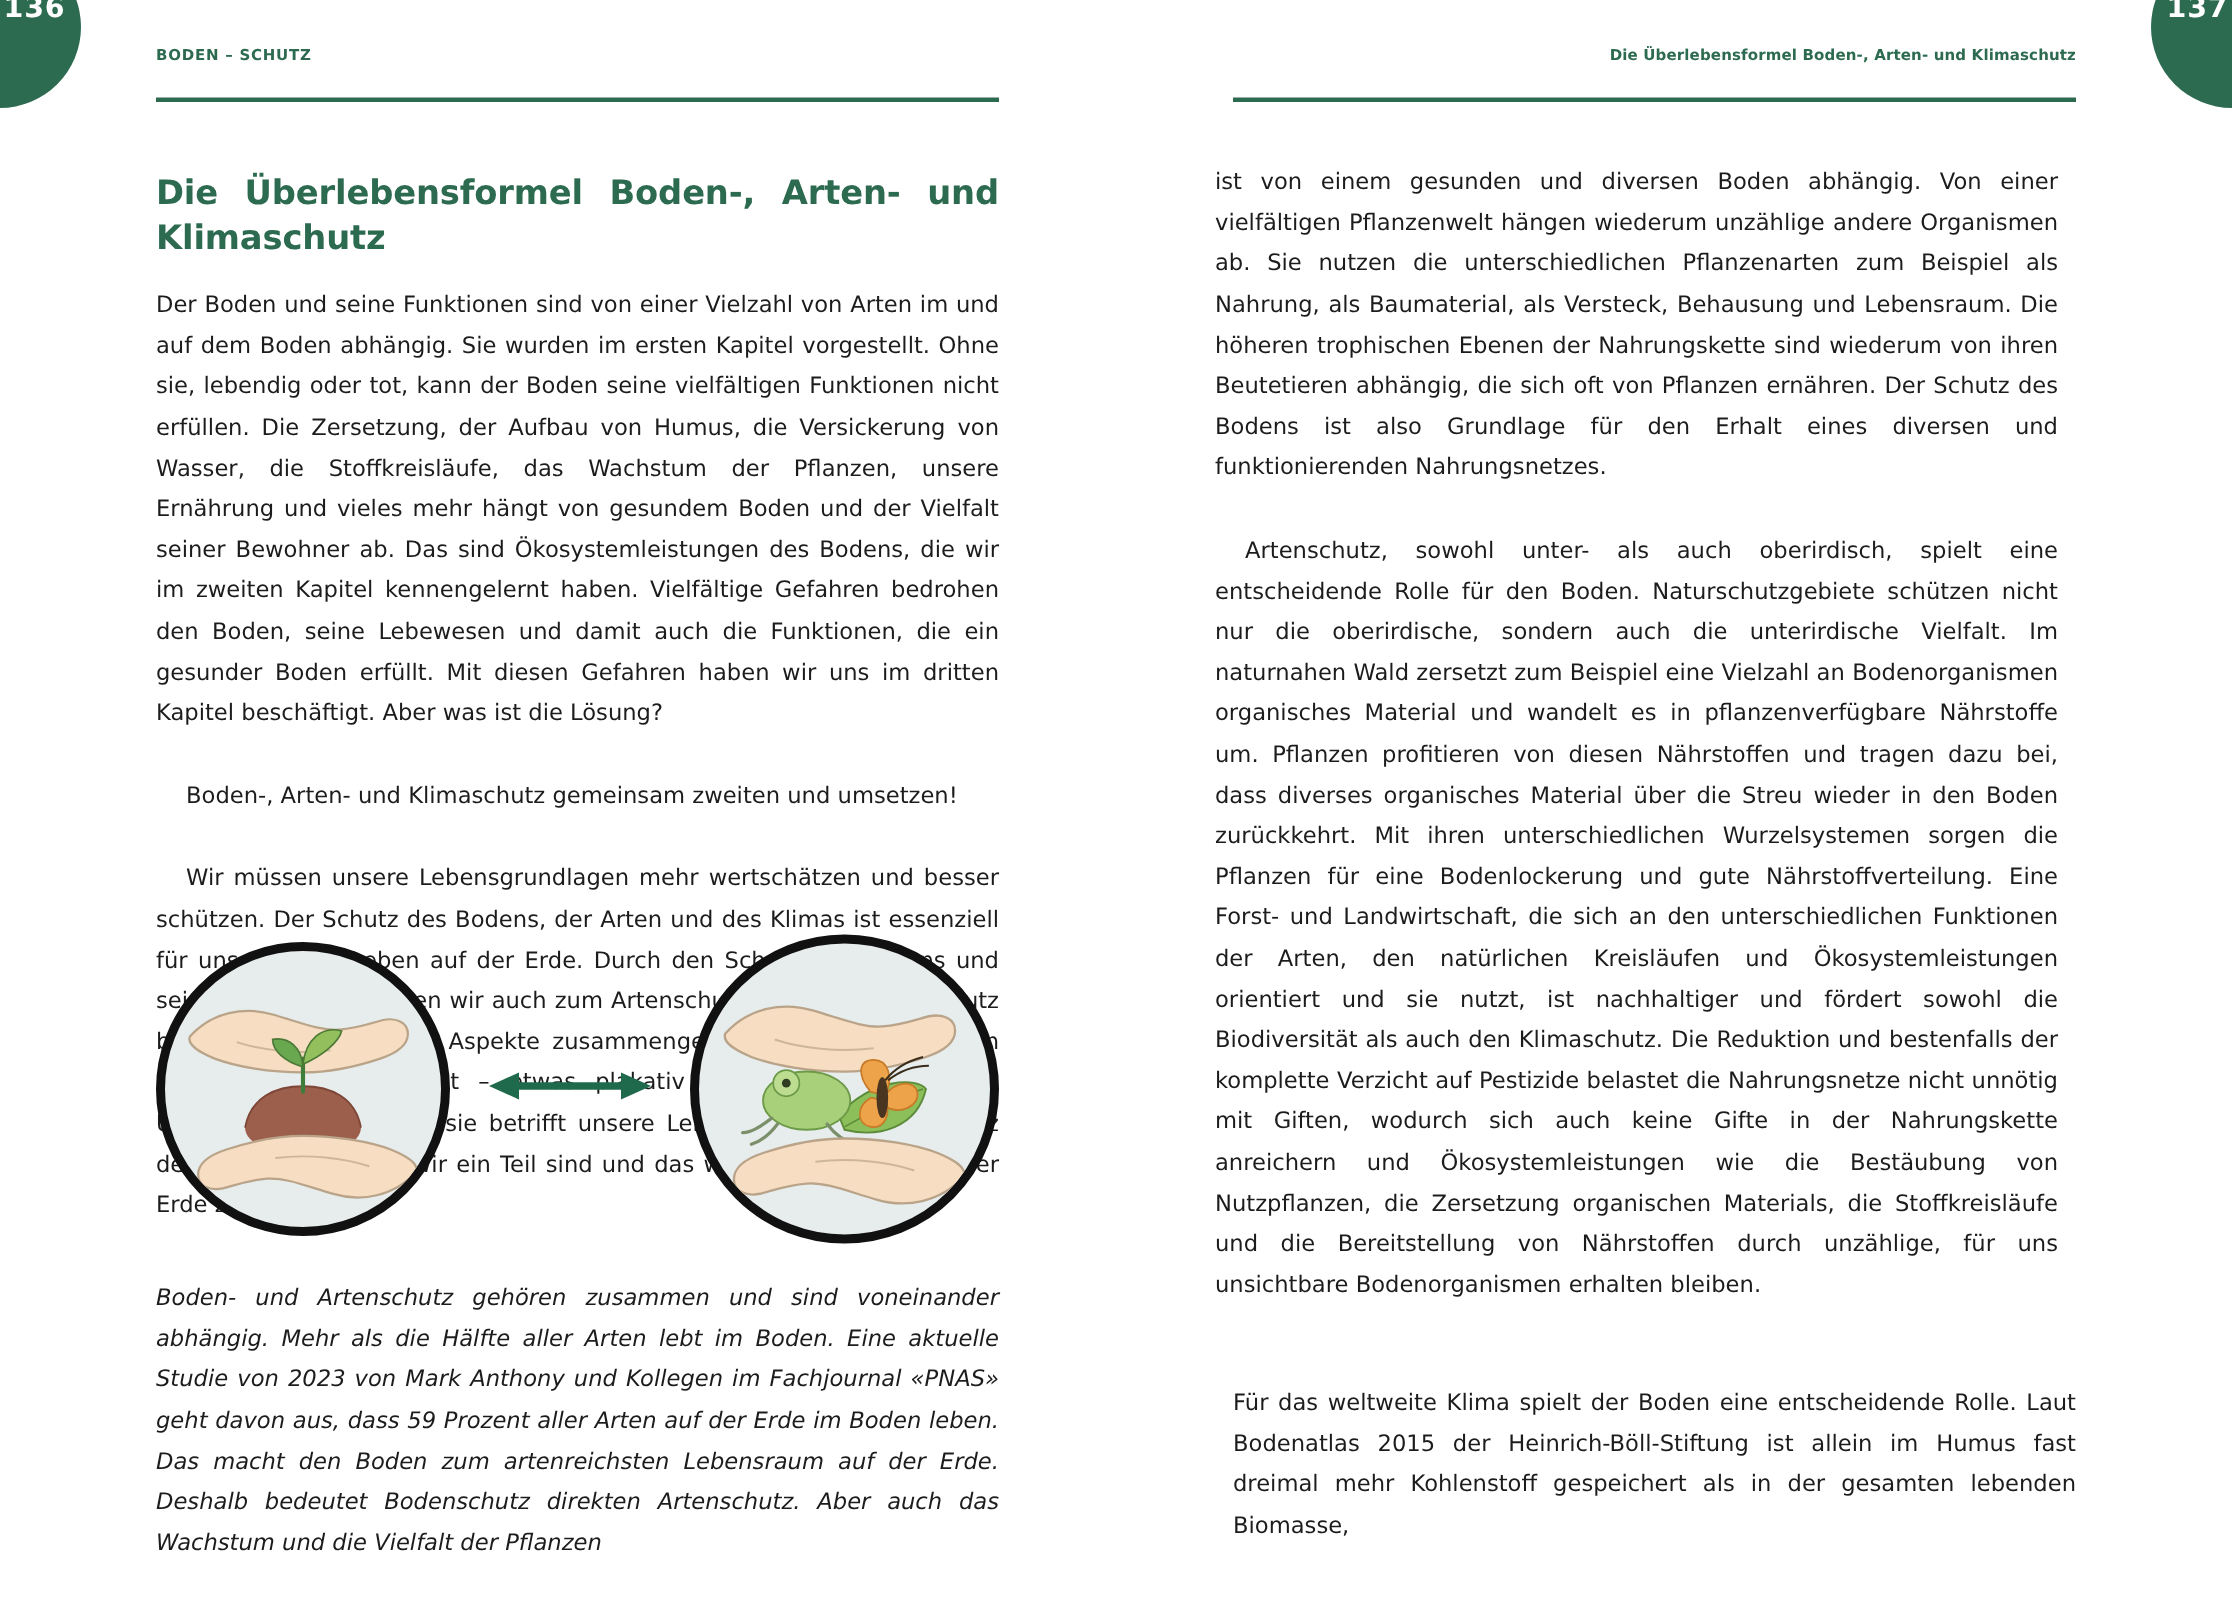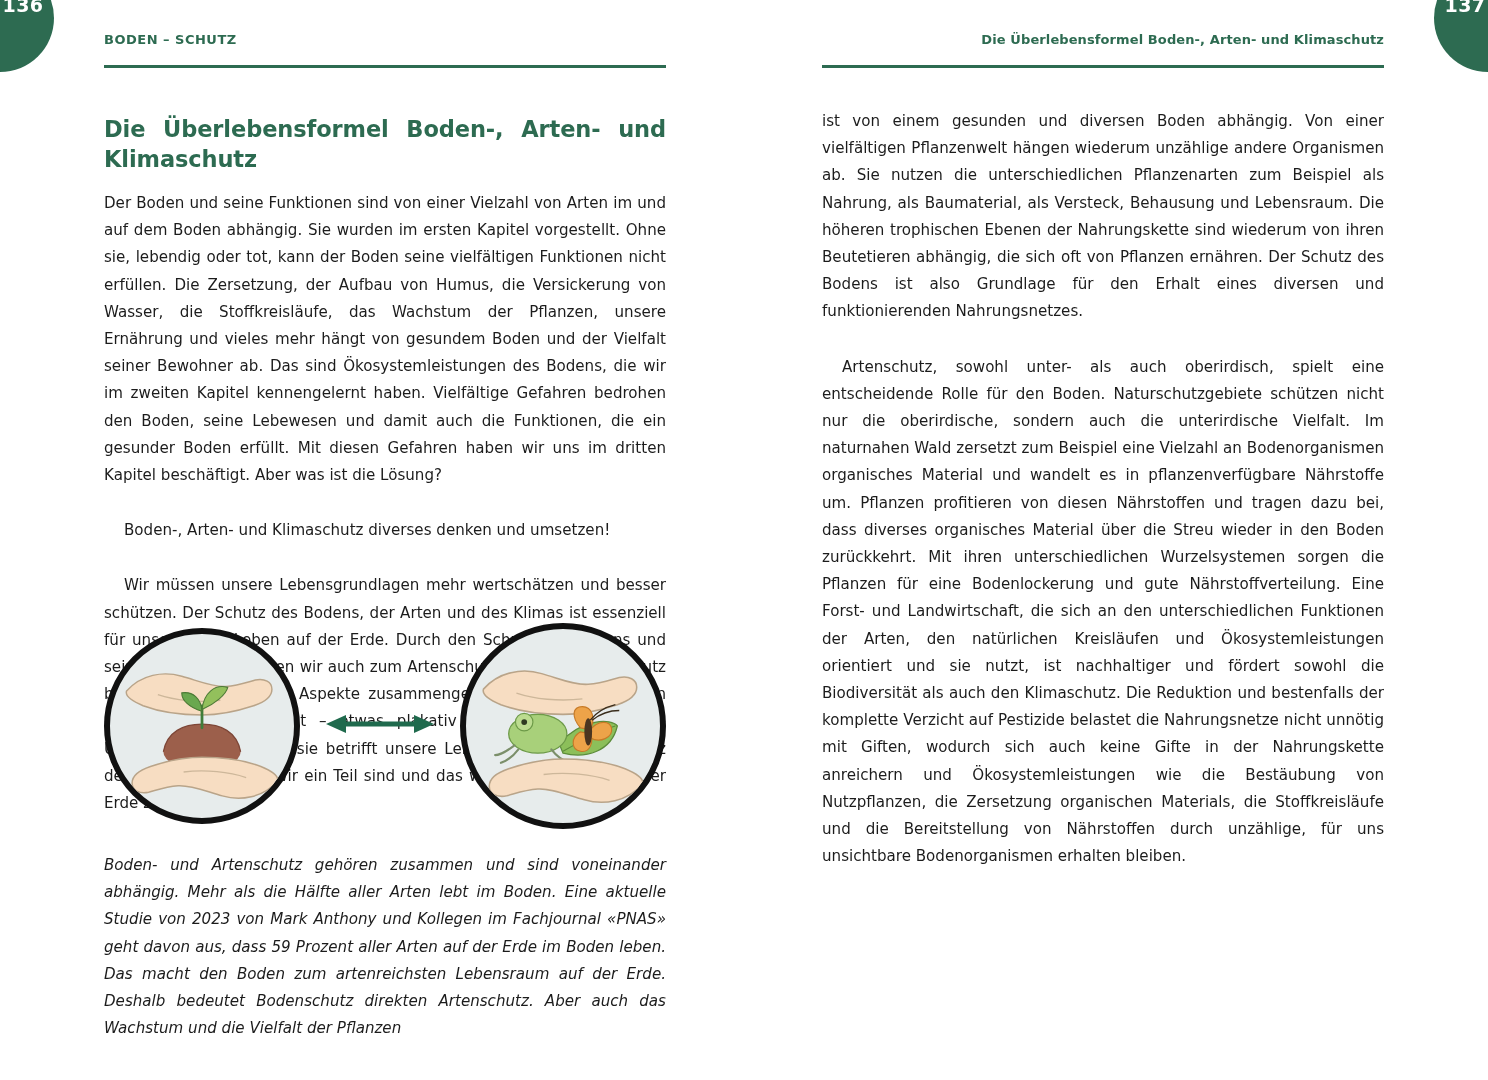--- a/index.html
+++ b/index.html
@@ -56,21 +56,21 @@
     top: -36px;
     padding-right: 46px;
     padding-bottom: 26px;
     box-sizing: border-box;
   }
 
   
   .running-head {
     position: absolute;
     top: 32px;
-    font-size: 13px;
+    font-size: 10px;
     font-weight: bold;
     color: #2d6b51;
     letter-spacing: .5px;
     white-space: nowrap;
   }
   .running-head.lh { left: 104px; }
   .running-head.rh { right: 104px; font-weight: bold; letter-spacing: .1px; }
 
   .head-rule {
     position: absolute;
@@ -85,21 +85,21 @@
   .col {
     position: absolute;
     top: 108px;
     font-size: 15.1px;
     line-height: 27.2px;
     text-align: justify;
     text-justify: inter-word;
     color: #1c1c1c;
   }
   .col.lc { left: 104px; width: 562px; }
-  .col.rc { left: 78px; width: 562px; }
+  .col.rc { left: 66px; width: 562px; }
 
   h1.title {
     margin: 6px 0 16px 0;
     font-size: 22.5px;
     line-height: 30px;
     font-weight: bold;
     color: #2d6b51;
     letter-spacing: -.1px;
   }
 
@@ -156,21 +156,21 @@
 
     <div class="running-head lh">BODEN – SCHUTZ</div>
 
     <div class="head-rule lr"></div>
 
     <div class="col lc">
       <h1 class="title">Die Überlebensformel Boden-, Arten- und Klimaschutz</h1>
 
       <p>Der Boden und seine Funktionen sind von einer Vielzahl von Arten im und auf dem Boden abhängig. Sie wurden im ersten Kapitel vorgestellt. Ohne sie, lebendig oder tot, kann der Boden seine vielfältigen Funktionen nicht erfüllen. Die Zersetzung, der Aufbau von Humus, die Versickerung von Wasser, die Stoffkreisläufe, das Wachstum der Pflanzen, unsere Ernährung und vieles mehr hängt von gesundem Boden und der Vielfalt seiner Bewohner ab. Das sind Ökosystemleistungen des Bodens, die wir im zweiten Kapitel kennengelernt haben. Vielfältige Gefahren bedrohen den Boden, seine Lebewesen und damit auch die Funktionen, die ein gesunder Boden erfüllt. Mit diesen Gefahren haben wir uns im dritten Kapitel beschäftigt. Aber was ist die Lösung?</p>
 
-      <p class="indent">Boden-, Arten- und Klimaschutz diverses denken und umsetzen!</p>
+      <p class="indent">Boden-, Arten- und Klimaschutz gemeinsam zweiten und umsetzen!</p>
 
       <p class="indent">Wir müssen unsere Lebensgrundlagen mehr wertschätzen und besser schützen. Der Schutz des Bodens, der Arten und des Klimas ist essenziell für unser (Über-)Leben auf der Erde. Durch den Schutz des Bodens und seiner Funktionen tragen wir auch zum Artenschutz und zum Klimaschutz bei. Wie eng diese drei Aspekte zusammengehören, darum geht es in diesem Kapitel. Es geht – etwas plakativ ausgedrückt – um eine Überlebensformel, denn sie betrifft unsere Lebensgrundlagen: das Netz des Lebens, von dem wir ein Teil sind und das wir brauchen, um auf der Erde zu leben.</p>
     </div>
 
     <div class="figure fig-left">
 
       <div class="circle c-left-a">
         <svg viewBox="0 0 200 200" aria-hidden="true">
 
           <path d="M18 62 C34 44 58 40 78 46 C96 51 112 58 126 57 C140 56 150 52 158 50
@@ -246,15 +246,18 @@
     <div class="running-head rh">Die Überlebensformel Boden-, Arten- und Klimaschutz</div>
 
     <div class="head-rule rr"></div>
 
     <div class="col rc">
       <p>ist von einem gesunden und diversen Boden abhängig. Von einer vielfältigen Pflanzenwelt hängen wiederum unzählige andere Organismen ab. Sie nutzen die unterschiedlichen Pflanzenarten zum Beispiel als Nahrung, als Baumaterial, als Versteck, Behausung und Lebensraum. Die höheren trophischen Ebenen der Nahrungskette sind wiederum von ihren Beutetieren abhängig, die sich oft von Pflanzen ernähren. Der Schutz des Bodens ist also Grundlage für den Erhalt eines diversen und funktionierenden Nahrungsnetzes.</p>
 
       <p class="indent">Artenschutz, sowohl unter- als auch oberirdisch, spielt eine entscheidende Rolle für den Boden. Naturschutzgebiete schützen nicht nur die oberirdische, sondern auch die unterirdische Vielfalt. Im naturnahen Wald zersetzt zum Beispiel eine Vielzahl an Bodenorganismen organisches Material und wandelt es in pflanzenverfügbare Nährstoffe um. Pflanzen profitieren von diesen Nährstoffen und tragen dazu bei, dass diverses organisches Material über die Streu wieder in den Boden zurückkehrt. Mit ihren unterschiedlichen Wurzelsystemen sorgen die Pflanzen für eine Bodenlockerung und gute Nährstoffverteilung. Eine Forst- und Landwirtschaft, die sich an den unterschiedlichen Funktionen der Arten, den natürlichen Kreisläufen und Ökosystemleistungen orientiert und sie nutzt, ist nachhaltiger und fördert sowohl die Biodiversität als auch den Klimaschutz. Die Reduktion und bestenfalls der komplette Verzicht auf Pestizide belastet die Nahrungsnetze nicht unnötig mit Giften, wodurch sich auch keine Gifte in der Nahrungskette anreichern und Ökosystemleistungen wie die Bestäubung von Nutzpflanzen, die Zersetzung organischen Materials, die Stoffkreisläufe und die Bereitstellung von Nährstoffen durch unzählige, für uns unsichtbare Bodenorganismen erhalten bleiben.</p>
     </div>
 
+    <div class="col cap-right">
+      <p>Für das weltweite Klima spielt der Boden eine entscheidende Rolle. Laut Bodenatlas 2015 der Heinrich-Böll-Stiftung ist allein im Humus fast dreimal mehr Kohlenstoff gespeichert als in der gesamten lebenden Biomasse,</p>
+    </div>
   </div>
 
 </div>
 
 </body></html>

